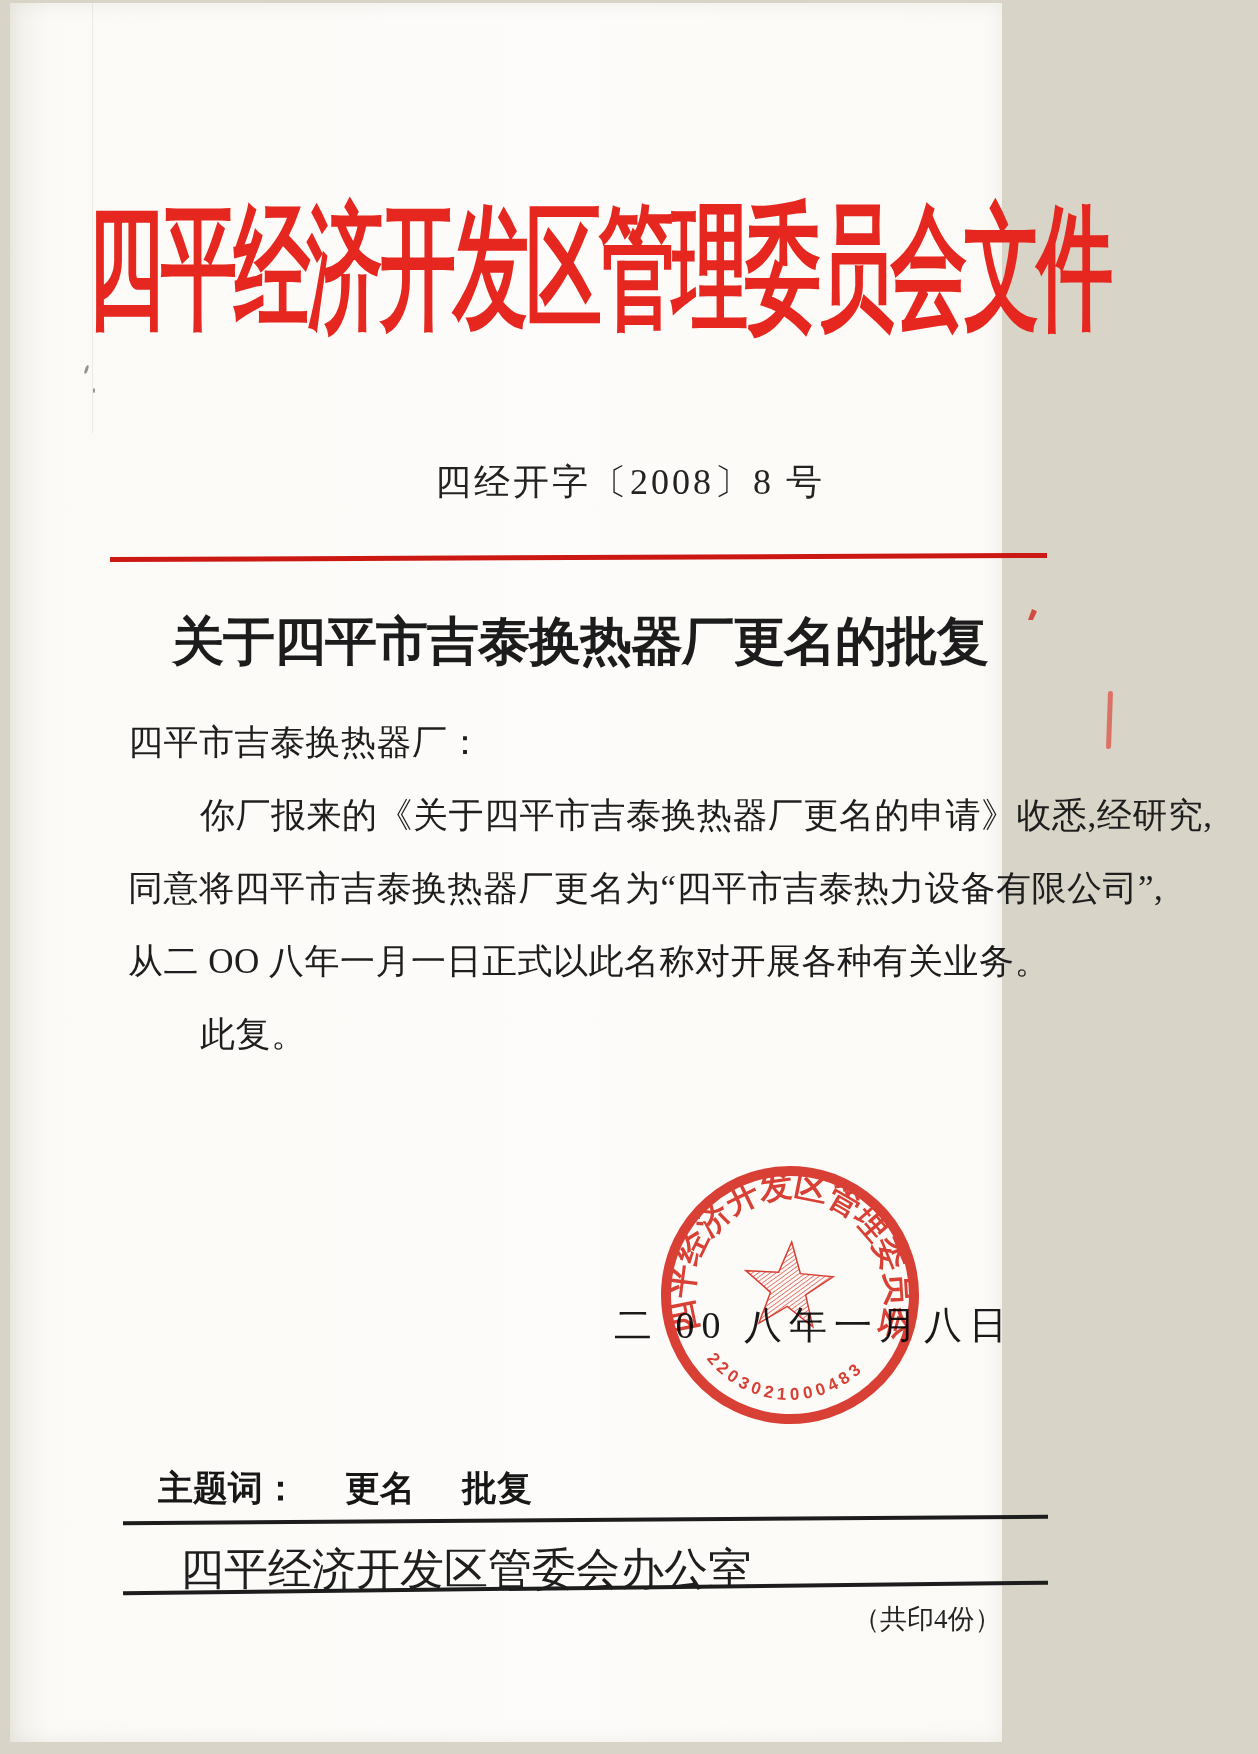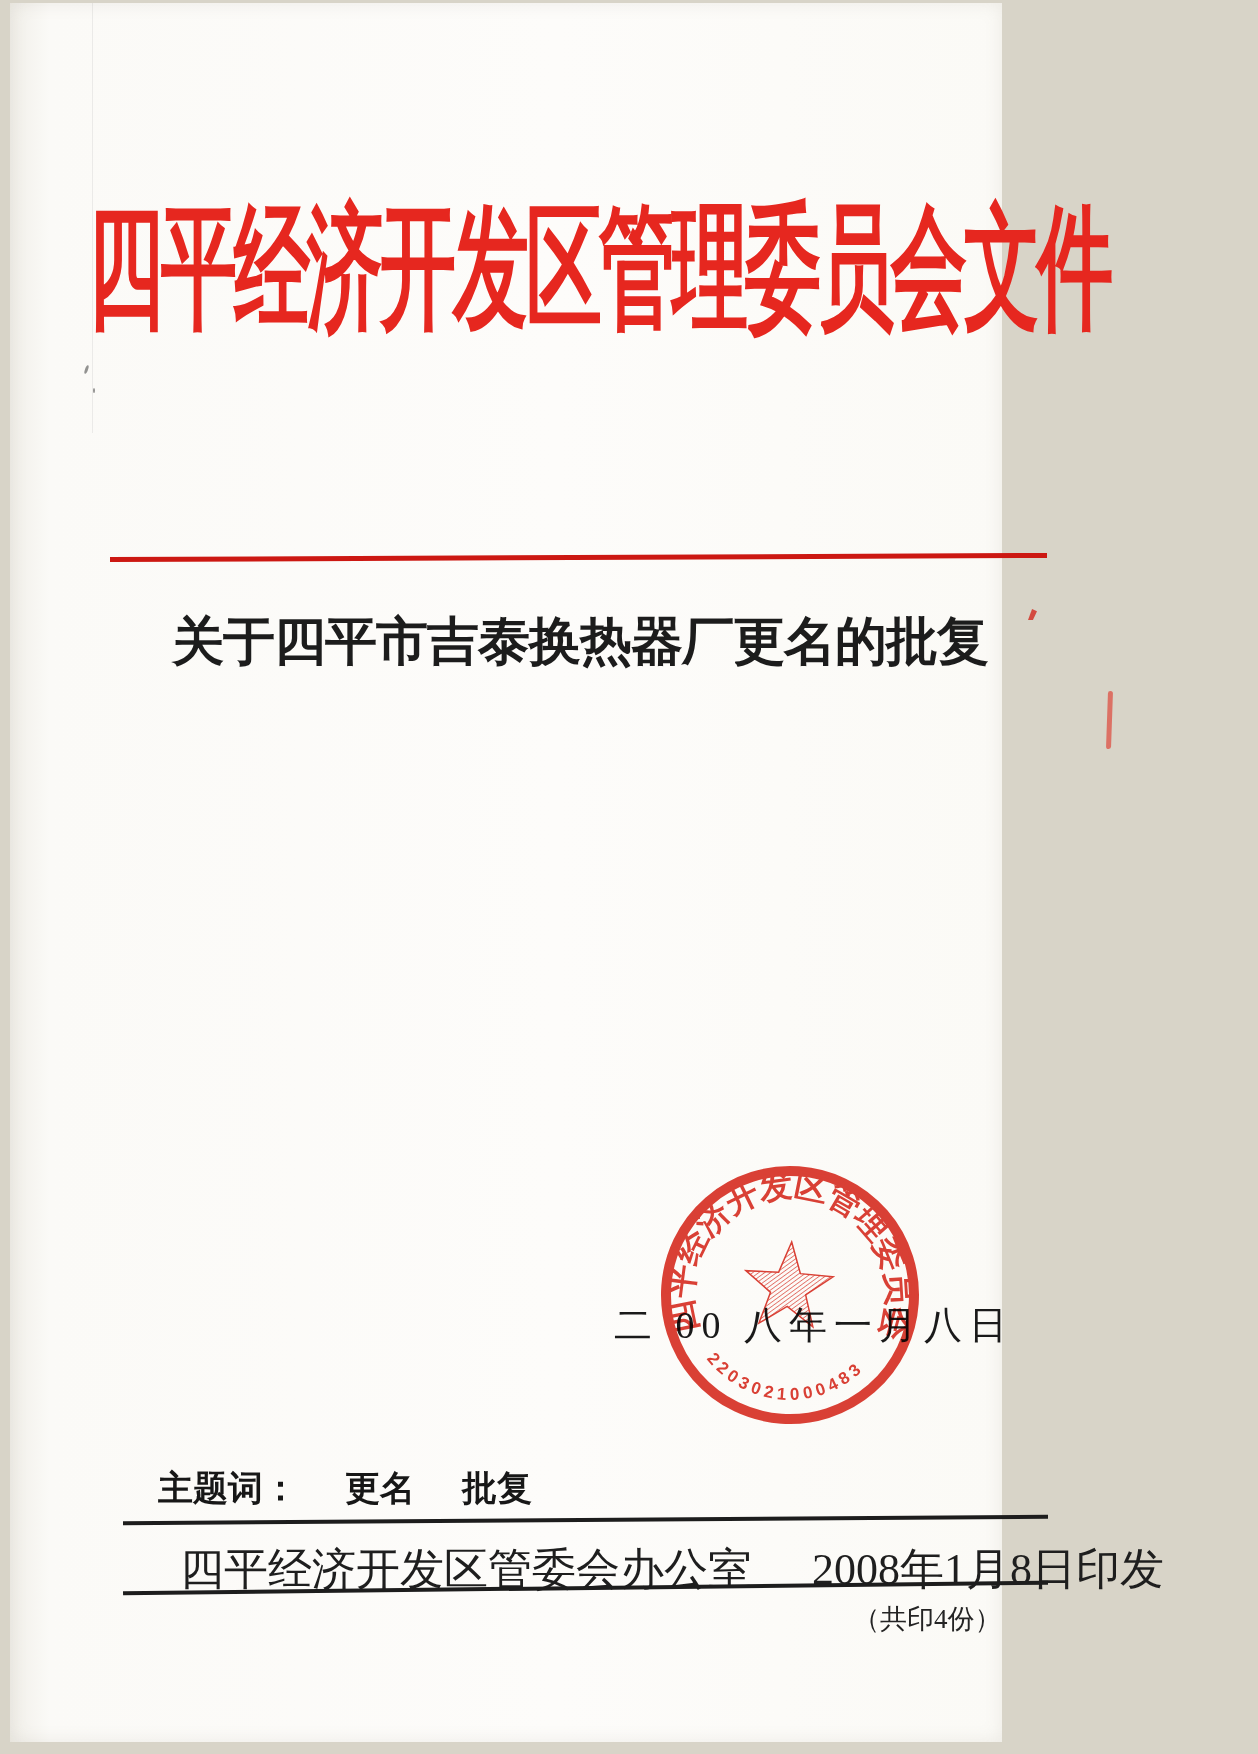--- a/index.html
+++ b/index.html
@@ -102,26 +102,34 @@
 </style>
 </head>
 <body>
 
 <div class="scan">
   <div class="paper">
     <div class="crease"></div>
 
     <div class="org-title">四平经济开发区管理委员会文件</div>
 
+    <div class="doc-number">四经开字〔2008〕8 号</div>
 
     <div class="red-rule"></div>
     <div class="red-tick"></div>
 
     <h1 class="doc-title">关于四平市吉泰换热器厂更名的批复</h1>
 
+    <div class="body-block">
+      <div class="line">四平市吉泰换热器厂：</div>
+      <div class="line indent">你厂报来的《关于四平市吉泰换热器厂更名的申请》收悉,经研究,</div>
+      <div class="line">同意将四平市吉泰换热器厂更名为“四平市吉泰热力设备有限公司”,</div>
+      <div class="line">从二 OO 八年一月一日正式以此名称对开展各种有关业务。</div>
+      <div class="line indent">此复。</div>
+    </div>
 
     <div class="issue-date">二 00 八年一月八日</div>
 
     <svg class="seal" width="280" height="290" viewBox="0 0 280 290">
       <defs>
         <pattern id="starhatch" width="3.5" height="3.5" patternUnits="userSpaceOnUse" patternTransform="rotate(50)">
           <line x1="0" y1="0" x2="0" y2="3.5" stroke="#d93125" stroke-width="1.3"></line>
         </pattern>
         <path id="arcTop" d="M 49.2 179.4 A 98 98 0 1 1 226.8 179.4" fill="none"></path>
         <path id="arcBottom" d="M 55.3 202.6 A 105 105 0 0 0 220.7 202.6" fill="none"></path>
@@ -139,21 +147,20 @@
     </svg>
 
     <div class="subject-row">
       <span>主题词：</span><span class="term">更名</span><span class="term">批复</span>
     </div>
 
     <div class="hr hr1"></div>
 
     <div class="office-row">
       <span>四平经济开发区管委会办公室</span>
-      <span class="print-date">2008年1月8日印发</span>
     </div>
 
     <div class="hr hr2"></div>
 
     <div class="copies">（共印4份）</div>
 
     <div class="streak"></div>
     <div class="speck sp1"></div>
     <div class="speck sp2"></div>
   </div>

